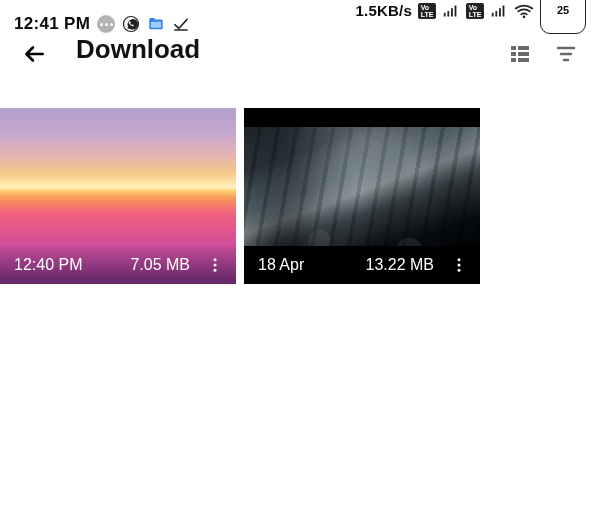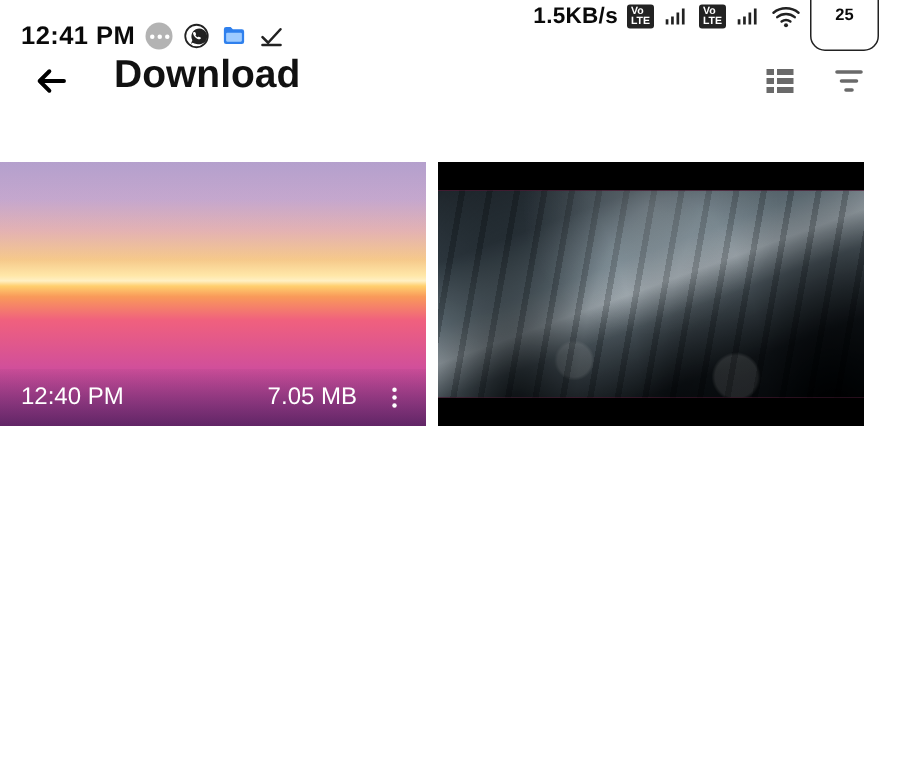--- a/index.html
+++ b/index.html
@@ -72,21 +72,21 @@
 
   
   .grid{
     display:flex;
     gap:8px;
     padding:0;
     margin-top:14px;
   }
   .thumb{
     position:relative;
-    width:284px;
+    width:236px;
     height:176px;
     overflow:hidden;
     background:#ec4899;
   }
 
   
   .thumb1-bg{
     position:absolute;inset:0;
     background:
       linear-gradient(to bottom,
@@ -261,15 +261,26 @@
             <circle cx="12" cy="19" r="2" fill="#fff"></circle>
           </svg>
       </button>
     </div>
   </div>
 
   <div class="thumb thumb2">
     <div class="letterbox-top"></div>
     <div class="thumb2-bg"></div>
     <div class="letterbox-bot"></div>
+    <div class="overlay">
+      <span class="left">18 Apr</span>
+      <span class="mid">13.22 MB</span>
+      <button class="more">
+        <svg viewBox="0 0 24 24">
+            <circle cx="12" cy="5" r="2" fill="#fff"></circle>
+            <circle cx="12" cy="12" r="2" fill="#fff"></circle>
+            <circle cx="12" cy="19" r="2" fill="#fff"></circle>
+          </svg>
+      </button>
+    </div>
   </div>
 
 </div>
 
 </body></html>

